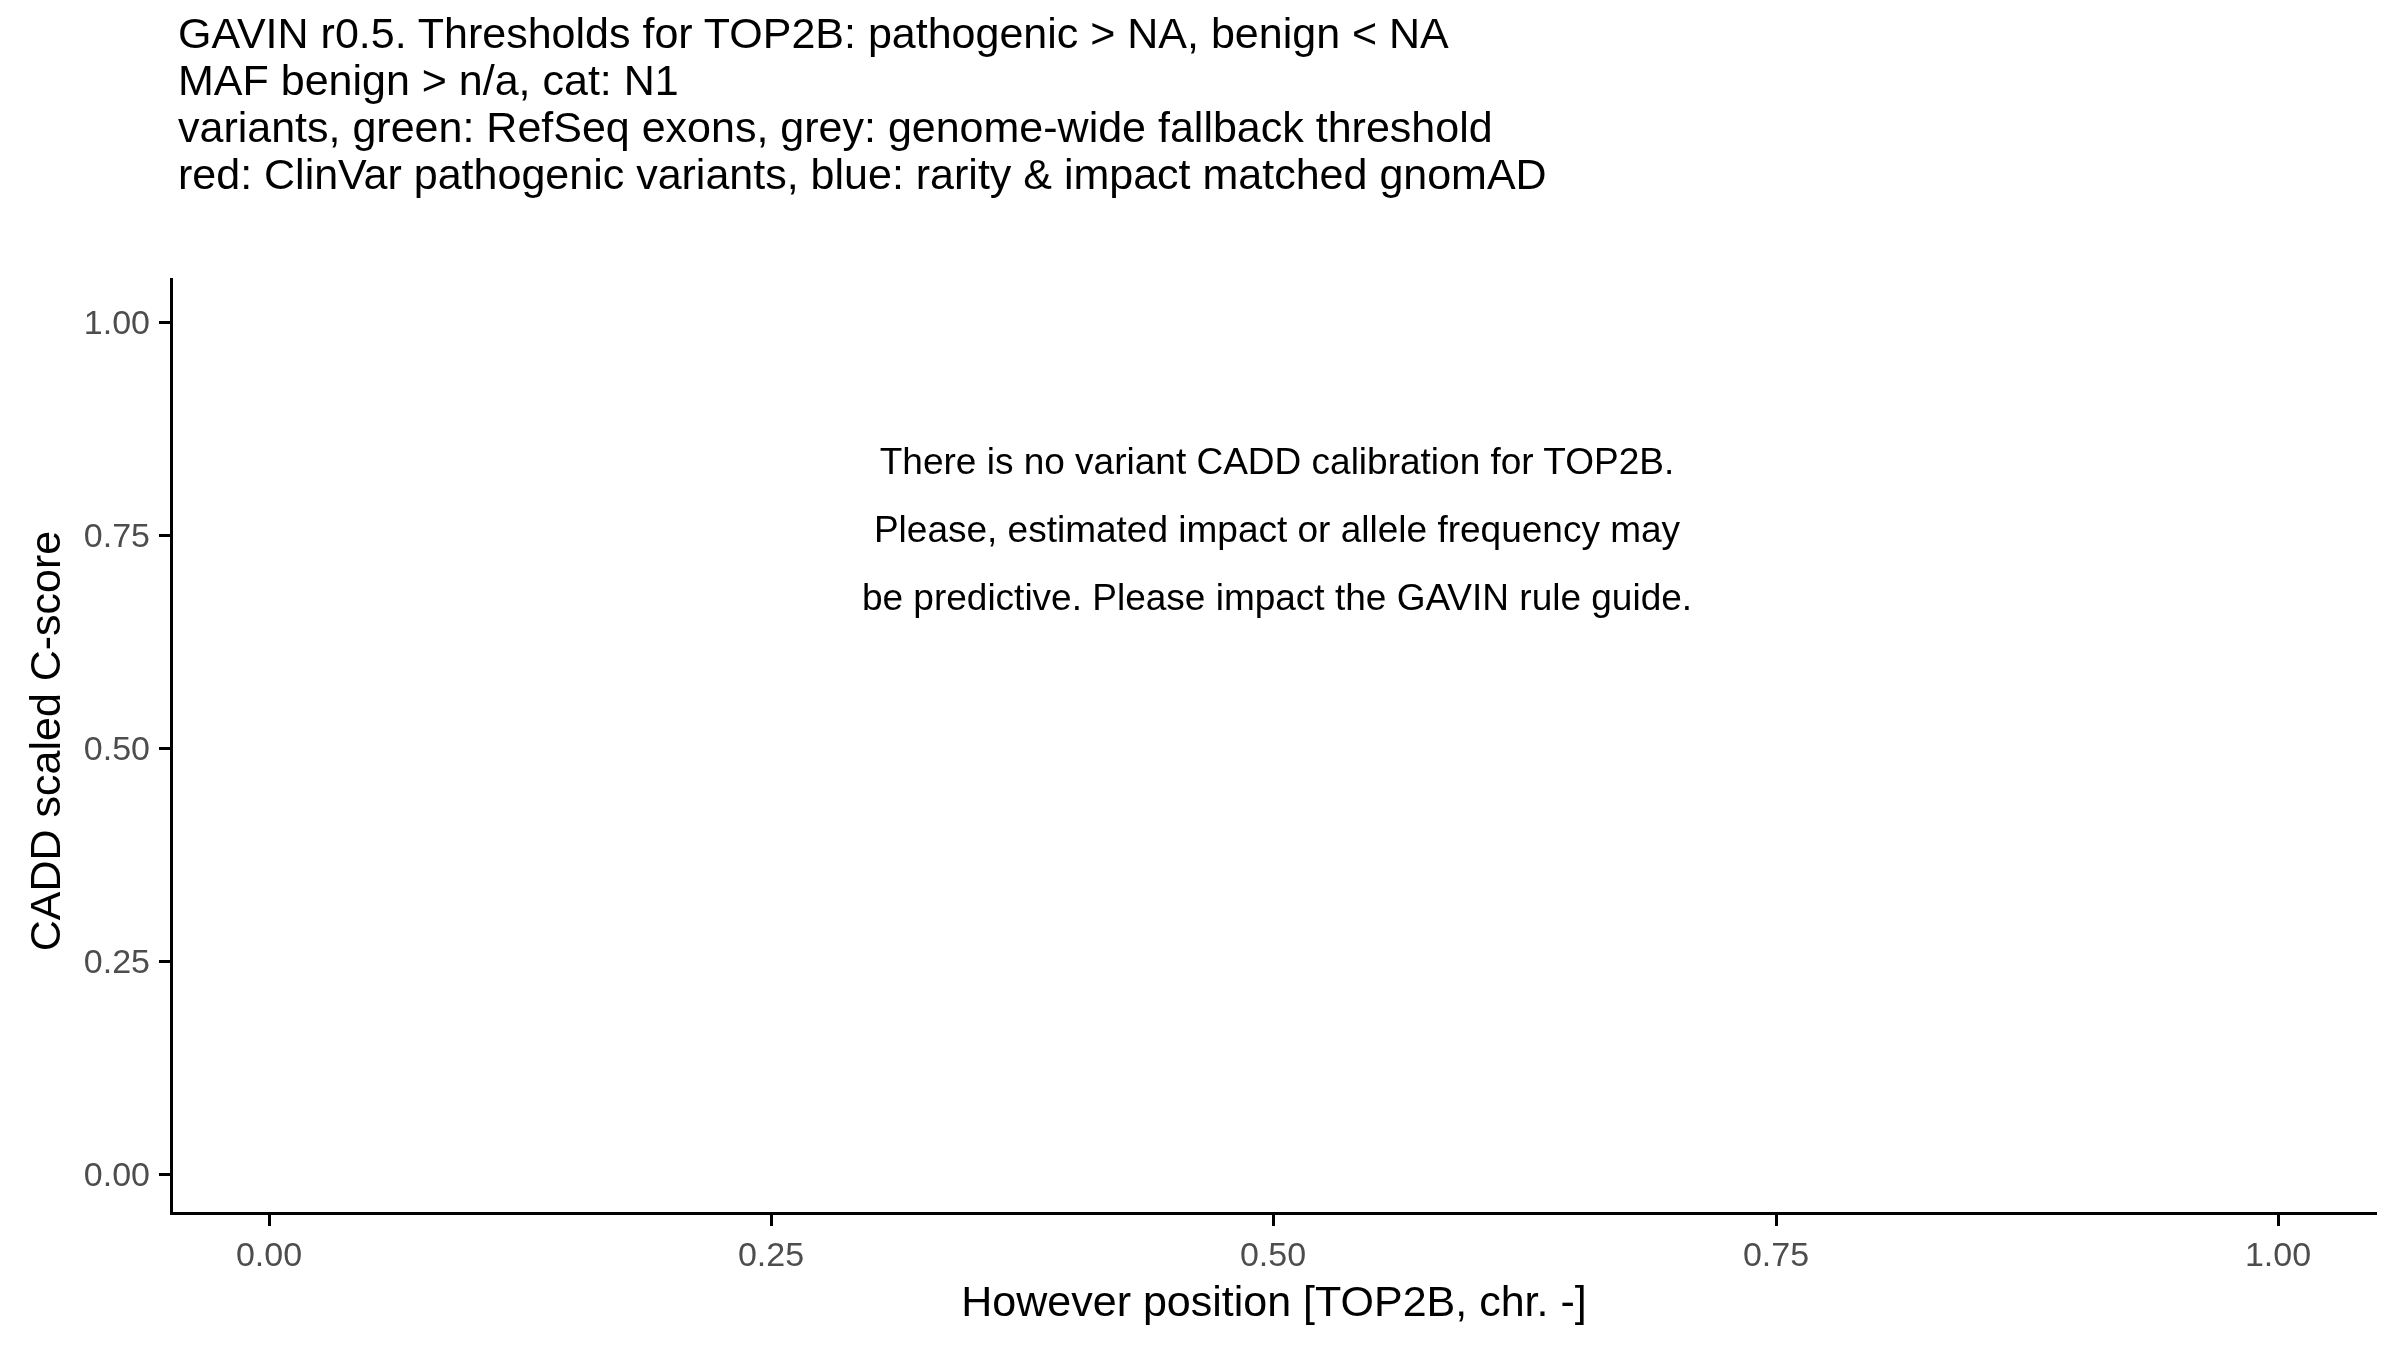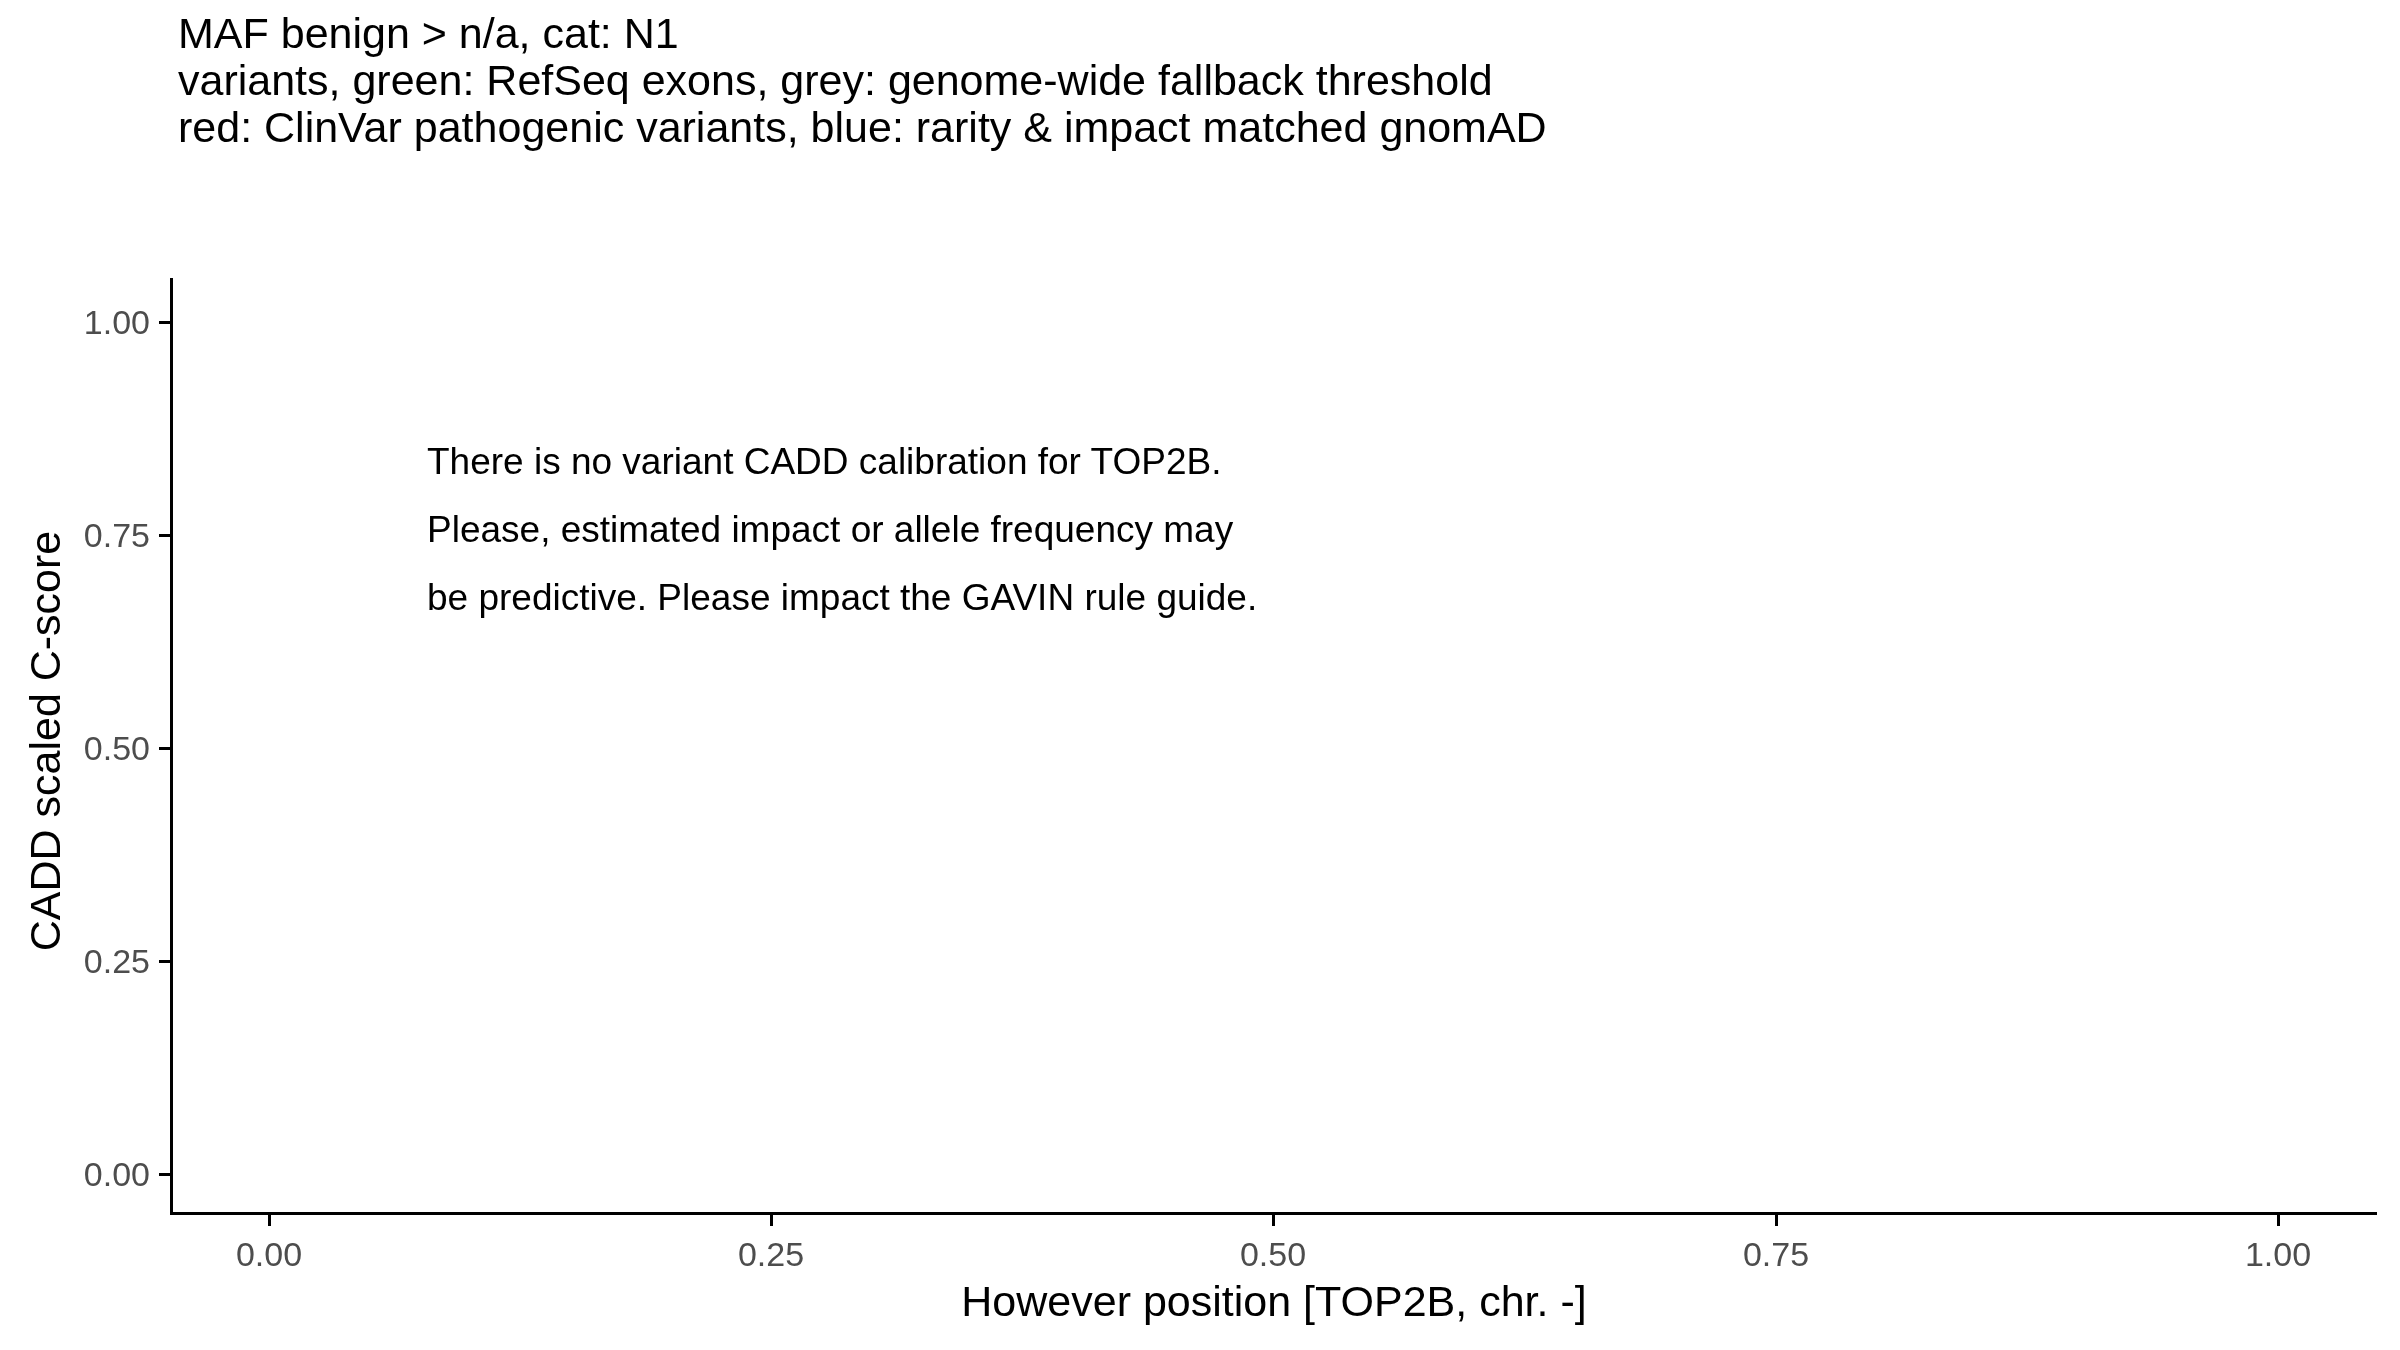--- a/index.html
+++ b/index.html
@@ -29,20 +29,21 @@
     height: 934px;
     border-left: 3px solid #000000;
     border-bottom: 3px solid #000000;
     background: #ffffff;
   }
   .annotation {
     position: absolute;
     left: 427px;
     top: 428px;
     width: 1700px;
+    text-align: center;
     font-size: 37px;
     line-height: 68px;
     color: #000000;
   }
   .ytick-mark {
     position: absolute;
     left: 159px;
     width: 12px;
     height: 3px;
     background: #000000;
@@ -92,20 +93,21 @@
     font-size: 43px;
     color: #000000;
   }
 </style>
 </head>
 <body>
 
 <div class="figure">
 
   <div class="chart-title">
+    <div>GAVIN r0.5. Thresholds for TOP2B: pathogenic &gt; NA, benign &lt; NA</div>
     <div>MAF benign &gt; n/a, cat: N1</div>
     <div>variants, green: RefSeq exons, grey: genome-wide fallback threshold</div>
     <div>red: ClinVar pathogenic variants, blue: rarity &amp; impact matched gnomAD</div>
   </div>
 
   <div class="y-axis-title">CADD scaled C-score</div>
 
   <div class="panel"></div>
 
   <div class="annotation">

